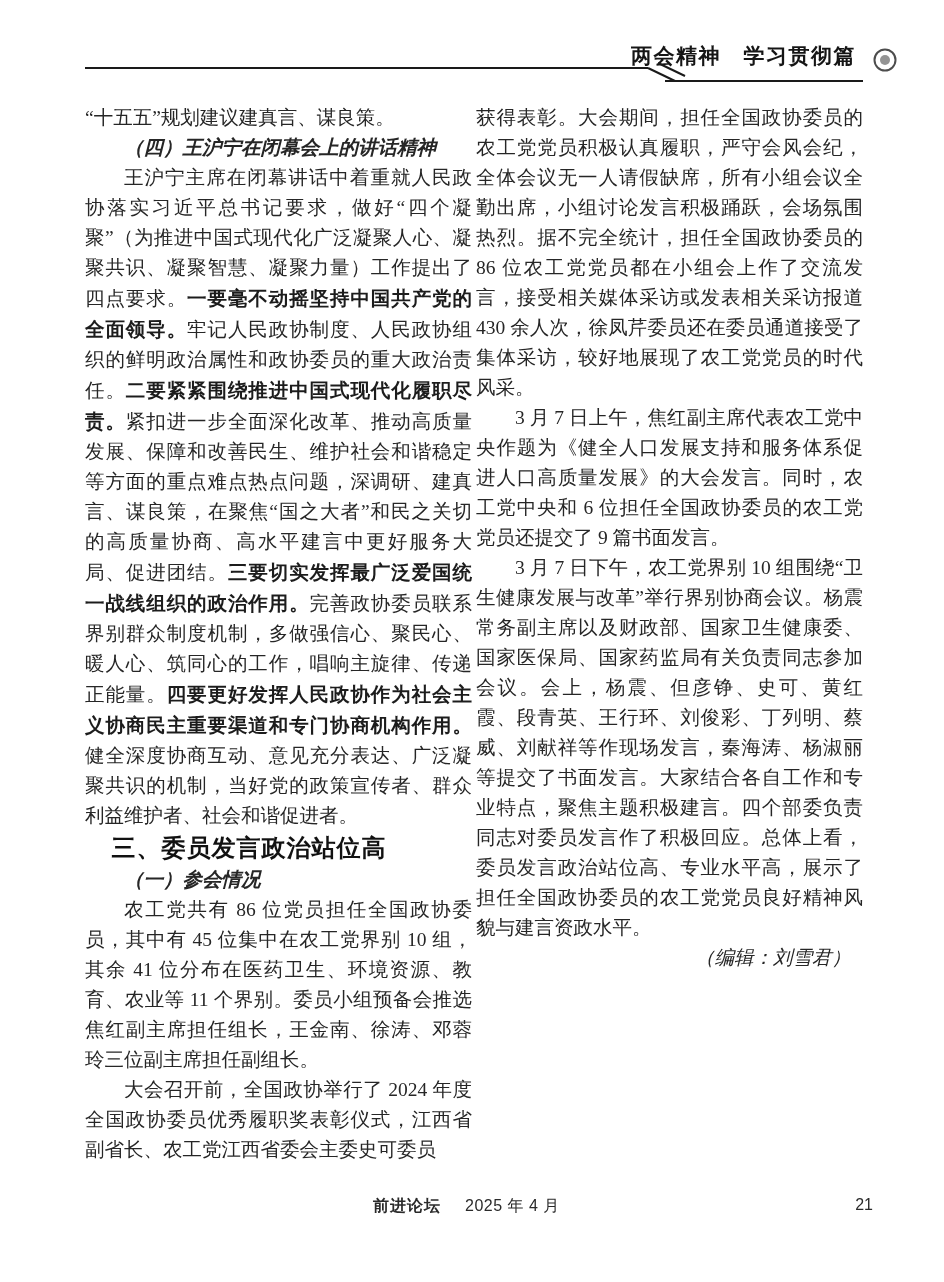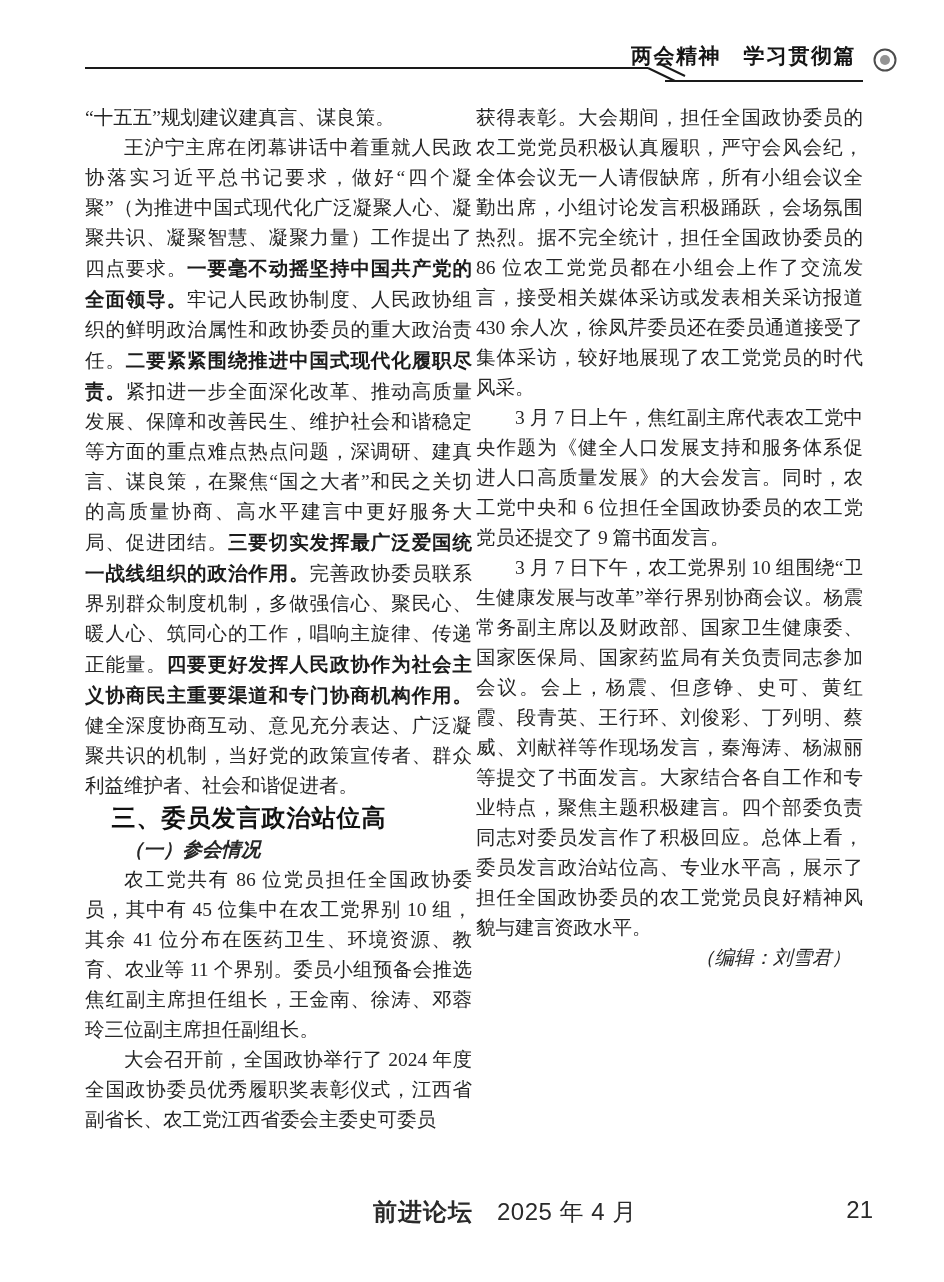--- a/index.html
+++ b/index.html
@@ -85,21 +85,21 @@
   }
 
   
   .footer {
     position: absolute;
     top: 1196px;
     left: 85px;
     width: 790px;
     height: 30px;
     font-family: "Liberation Sans", "DejaVu Sans", sans-serif;
-    font-size: 24px;
+    font-size: 16px;
     color: #2a2a2a;
   }
   .footer-center {
     position: absolute;
     left: 288px;
     top: 0;
     display: flex;
     gap: 24px;
     align-items: baseline;
     white-space: nowrap;
@@ -127,20 +127,21 @@
   </svg>
 
   <svg class="header-icon" viewBox="0 0 26 26" xmlns="http://www.w3.org/2000/svg">
     <circle cx="13" cy="13" r="10.5" fill="none" stroke="#4d4d4d" stroke-width="2"></circle>
     <circle cx="13" cy="13" r="5" fill="#949494"></circle>
   </svg>
 
   <div class="columns">
     <div class="col" id="col-left">
         <p class="blk continuation"><span>“十五五”规划建议建真言、谋良策。</span></p>
+        <p class="blk kai-heading"><span>（四）王沪宁在闭幕会上的讲话精神</span></p>
         <p class="blk para indent"><span>王沪宁主席在闭幕讲话中着重就人民政协落实习近平总书记要求，做好“四个凝聚”（为推进中国式现代化广泛凝聚人心、凝聚共识、凝聚智慧、凝聚力量）工作提出了四点要求。</span><span class="run-bold">一要毫不动摇坚持中国共产党的全面领导。</span><span>牢记人民政协制度、人民政协组织的鲜明政治属性和政协委员的重大政治责任。</span><span class="run-bold">二要紧紧围绕推进中国式现代化履职尽责。</span><span>紧扣进一步全面深化改革、推动高质量发展、保障和改善民生、维护社会和谐稳定等方面的重点难点热点问题，深调研、建真言、谋良策，在聚焦“国之大者”和民之关切的高质量协商、高水平建言中更好服务大局、促进团结。</span><span class="run-bold">三要切实发挥最广泛爱国统一战线组织的政治作用。</span><span>完善政协委员联系界别群众制度机制，多做强信心、聚民心、暖人心、筑同心的工作，唱响主旋律、传递正能量。</span><span class="run-bold">四要更好发挥人民政协作为社会主义协商民主重要渠道和专门协商机构作用。</span><span>健全深度协商互动、意见充分表达、广泛凝聚共识的机制，当好党的政策宣传者、群众利益维护者、社会和谐促进者。</span></p>
         <p class="blk section-heading"><span>三、委员发言政治站位高</span></p>
         <p class="blk kai-heading"><span>（一）参会情况</span></p>
         <p class="blk para indent"><span>农工党共有 86 位党员担任全国政协委员，其中有 45 位集中在农工党界别 10 组，其余 41 位分布在医药卫生、环境资源、教育、农业等 11 个界别。委员小组预备会推选焦红副主席担任组长，王金南、徐涛、邓蓉玲三位副主席担任副组长。</span></p>
         <p class="blk para indent"><span>大会召开前，全国政协举行了 2024 年度全国政协委员优秀履职奖表彰仪式，江西省副省长、农工党江西省委会主委史可委员</span></p>
       </div>
     <div class="col" id="col-right">
         <p class="blk continuation"><span>获得表彰。大会期间，担任全国政协委员的农工党党员积极认真履职，严守会风会纪，全体会议无一人请假缺席，所有小组会议全勤出席，小组讨论发言积极踊跃，会场氛围热烈。据不完全统计，担任全国政协委员的 86 位农工党党员都在小组会上作了交流发言，接受相关媒体采访或发表相关采访报道 430 余人次，徐凤芹委员还在委员通道接受了集体采访，较好地展现了农工党党员的时代风采。</span></p>
         <p class="blk para indent"><span>3 月 7 日上午，焦红副主席代表农工党中央作题为《健全人口发展支持和服务体系促进人口高质量发展》的大会发言。同时，农工党中央和 6 位担任全国政协委员的农工党党员还提交了 9 篇书面发言。</span></p>
         <p class="blk para indent"><span>3 月 7 日下午，农工党界别 10 组围绕“卫生健康发展与改革”举行界别协商会议。杨震常务副主席以及财政部、国家卫生健康委、国家医保局、国家药监局有关负责同志参加会议。会上，杨震、但彦铮、史可、黄红霞、段青英、王行环、刘俊彩、丁列明、蔡威、刘献祥等作现场发言，秦海涛、杨淑丽等提交了书面发言。大家结合各自工作和专业特点，聚焦主题积极建言。四个部委负责同志对委员发言作了积极回应。总体上看，委员发言政治站位高、专业水平高，展示了担任全国政协委员的农工党党员良好精神风貌与建言资政水平。</span></p>

